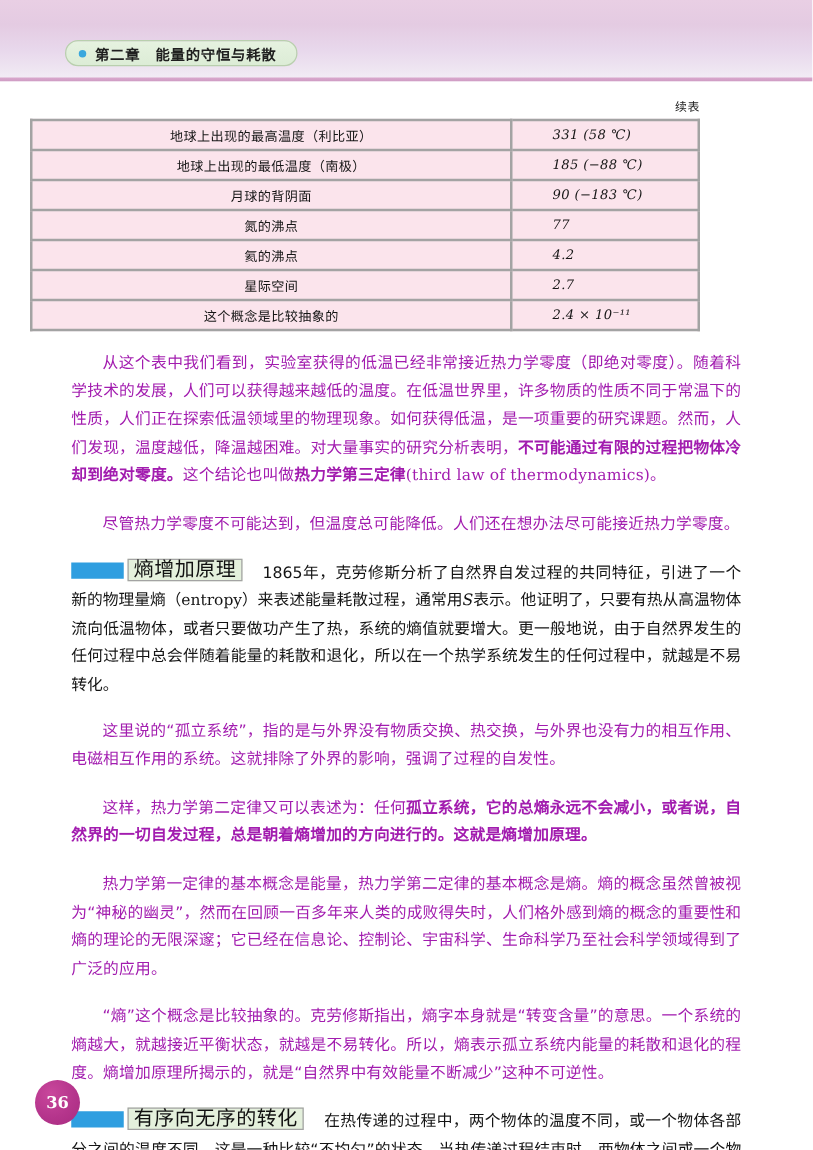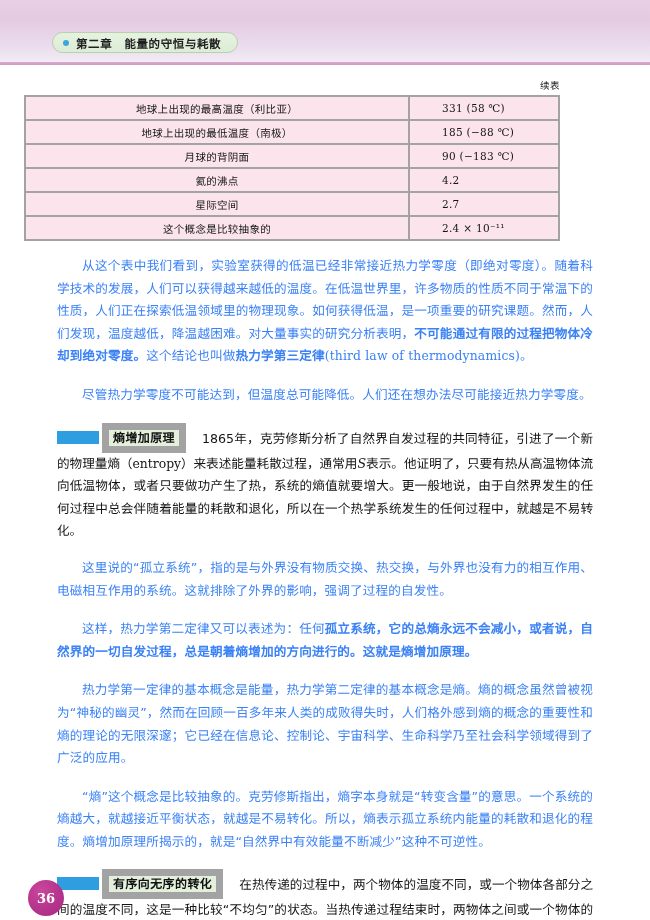--- a/index.html
+++ b/index.html
@@ -98,20 +98,21 @@
     padding: 0 22px;
     background: #fbe4ec;
     letter-spacing: 0.3px;
   }
   td.col-label {
     text-align: center;
     width: 338px;
   }
   td.col-value {
     text-align: center;
+    font-style: italic;
   }
   td.col-value .valtxt {
     display: inline-block;
     min-width: 84px;
     text-align: left;
     font-family: "DejaVu Serif", "Liberation Serif", serif;
     font-size: 10.5px;
   }
 
   
@@ -119,21 +120,21 @@
     margin: 14px 57px 0 57px;
     width: 536px;
   }
   p.para {
     margin: 0 0 0 0;
     font-size: 12.6px;
     line-height: 22.6px;
     text-align: justify;
     text-justify: inter-character;
     letter-spacing: 0.15px;
-    color: #3b82f6;
+    color: #a21caf;
     text-indent: 25px;
   }
   p.para + p.para {
     margin-top: 16px;
   }
   .bold {
     font-weight: bold;
   }
   .latin {
     font-family: "DejaVu Serif", "Liberation Serif", serif;
@@ -159,39 +160,39 @@
     display: inline-block;
     width: 42px;
     height: 13px;
     background: #2f9ee0;
     vertical-align: -1px;
     margin-right: 3px;
   }
   .marker-label {
     display: inline-block;
     background: #e4f0dc;
-    border: 7px solid #a3a3a3;
-    font-weight: bold;
-    font-size: 12px;
+    border: 1px solid #a3a3a3;
+    font-weight: normal;
+    font-size: 16px;
     padding: 0px 4px;
     line-height: 16px;
     vertical-align: 1px;
     letter-spacing: 0.4px;
     color: #111;
   }
   .head-gap {
     display: inline-block;
     width: 16px;
   }
 
   
   .page-number {
     position: absolute;
     left: 28px;
-    bottom: 4px;
+    bottom: 20px;
     width: 36px;
     height: 36px;
     border-radius: 50%;
     background: radial-gradient(circle at 36% 30%, #c9479c 0%, #b5358c 55%, #a72b80 100%);
     color: #ffffff;
     font-size: 13px;
     font-weight: bold;
     display: flex;
     align-items: center;
     justify-content: center;
@@ -220,20 +221,24 @@
         </tr>
         <tr>
           <td class="col-label">地球上出现的最低温度（南极）</td>
           <td class="col-value"><span class="valtxt">185 (−88 ℃)</span></td>
         </tr>
         <tr>
           <td class="col-label">月球的背阴面</td>
           <td class="col-value"><span class="valtxt">90 (−183 ℃)</span></td>
         </tr>
         <tr>
+          <td class="col-label">氮的沸点</td>
+          <td class="col-value"><span class="valtxt">77</span></td>
+        </tr>
+        <tr>
           <td class="col-label">氦的沸点</td>
           <td class="col-value"><span class="valtxt">4.2</span></td>
         </tr>
         <tr>
           <td class="col-label">星际空间</td>
           <td class="col-value"><span class="valtxt">2.7</span></td>
         </tr>
         <tr>
           <td class="col-label">这个概念是比较抽象的</td>
           <td class="col-value"><span class="valtxt">2.4 × 10⁻¹¹</span></td>

